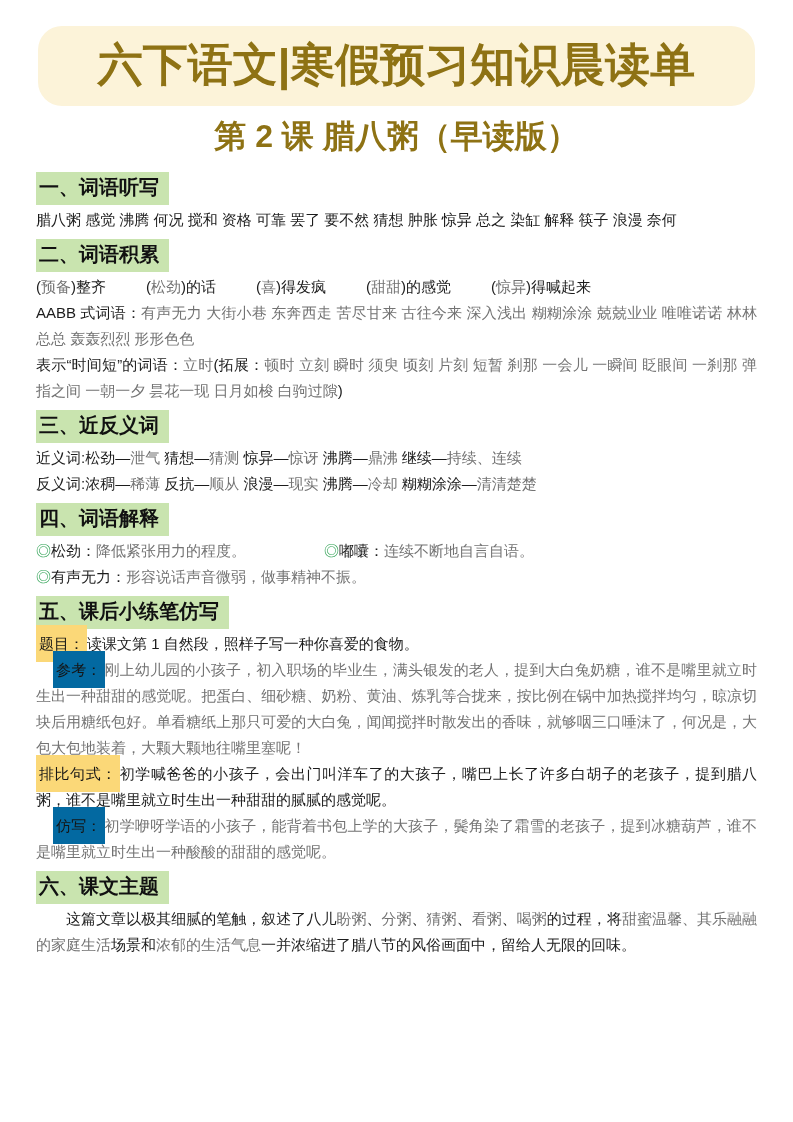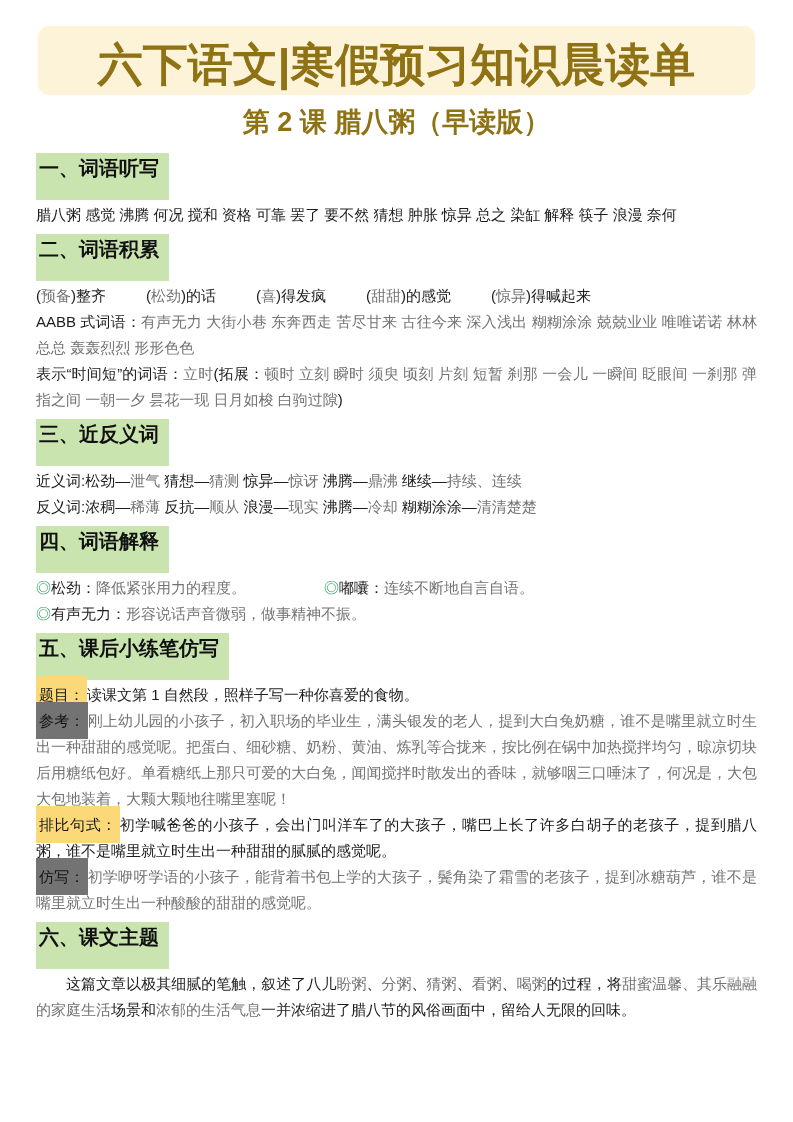--- a/index.html
+++ b/index.html
@@ -2,49 +2,49 @@
 <html><head>
 <meta charset="utf-8">
 <style>
   html,body{margin:0;padding:0;}
   body{
     width:793px;height:1122px;background:#ffffff;overflow:hidden;
     font-family:"Liberation Sans",sans-serif;color:#1c1c1c;
   }
   .page{width:793px;height:1122px;position:relative;}
   .title-banner{
-    margin:26px 38px 0;background:#fcf3d9;border-radius:11px;
-    text-align:center;padding:9px 0 0;
+    margin:26px 38px 0;background:#fcf3d9;border-radius:24px;
+    text-align:center;padding:9px 0 11px;
   }
   .title-banner span{
     color:#8e7214;font-size:45px;font-weight:700;letter-spacing:0px;
   }
   .subtitle{
-    text-align:center;color:#8e7214;font-size:27px;font-weight:700;margin-top:9px;
+    text-align:center;color:#8e7214;font-size:32px;font-weight:700;margin-top:9px;
   }
   .content{margin:10px 36px 0;}
   .sec{margin-bottom:3px;}
   .sec-head{
     display:inline-block;background:#c9e4af;color:#111;
-    font-size:20px;font-weight:700;padding:2px 10px 18px 3px;margin:3px 0 2px;
+    font-size:20px;font-weight:700;padding:2px 10px 4px 3px;margin:3px 0 2px;
   }
   .para{
     font-size:15px;line-height:26px;text-align:justify;
   }
   .k{color:#1c1c1c;}
   .r{color:#737373;}
   .u{
     text-decoration-color:#333333;
     text-decoration-thickness:1.5px;
     text-underline-offset:5px;
   }
   .g{color:#2fa254;}
   .label{padding:10px 3px;color:#151515;}
   .label.y{background:#fbd878;}
-  .label.b{background:#737373;}
+  .label.b{background:#0369a1;margin-left:17px;}
   .spacer{display:inline-block;height:1px;}
 </style>
 </head>
 <body>
 
 <div class="page">
   <div class="title-banner">
     <span>六下语文|寒假预习知识晨读单</span>
   </div>
   <div class="subtitle">第 2 课 腊八粥（早读版）</div>

